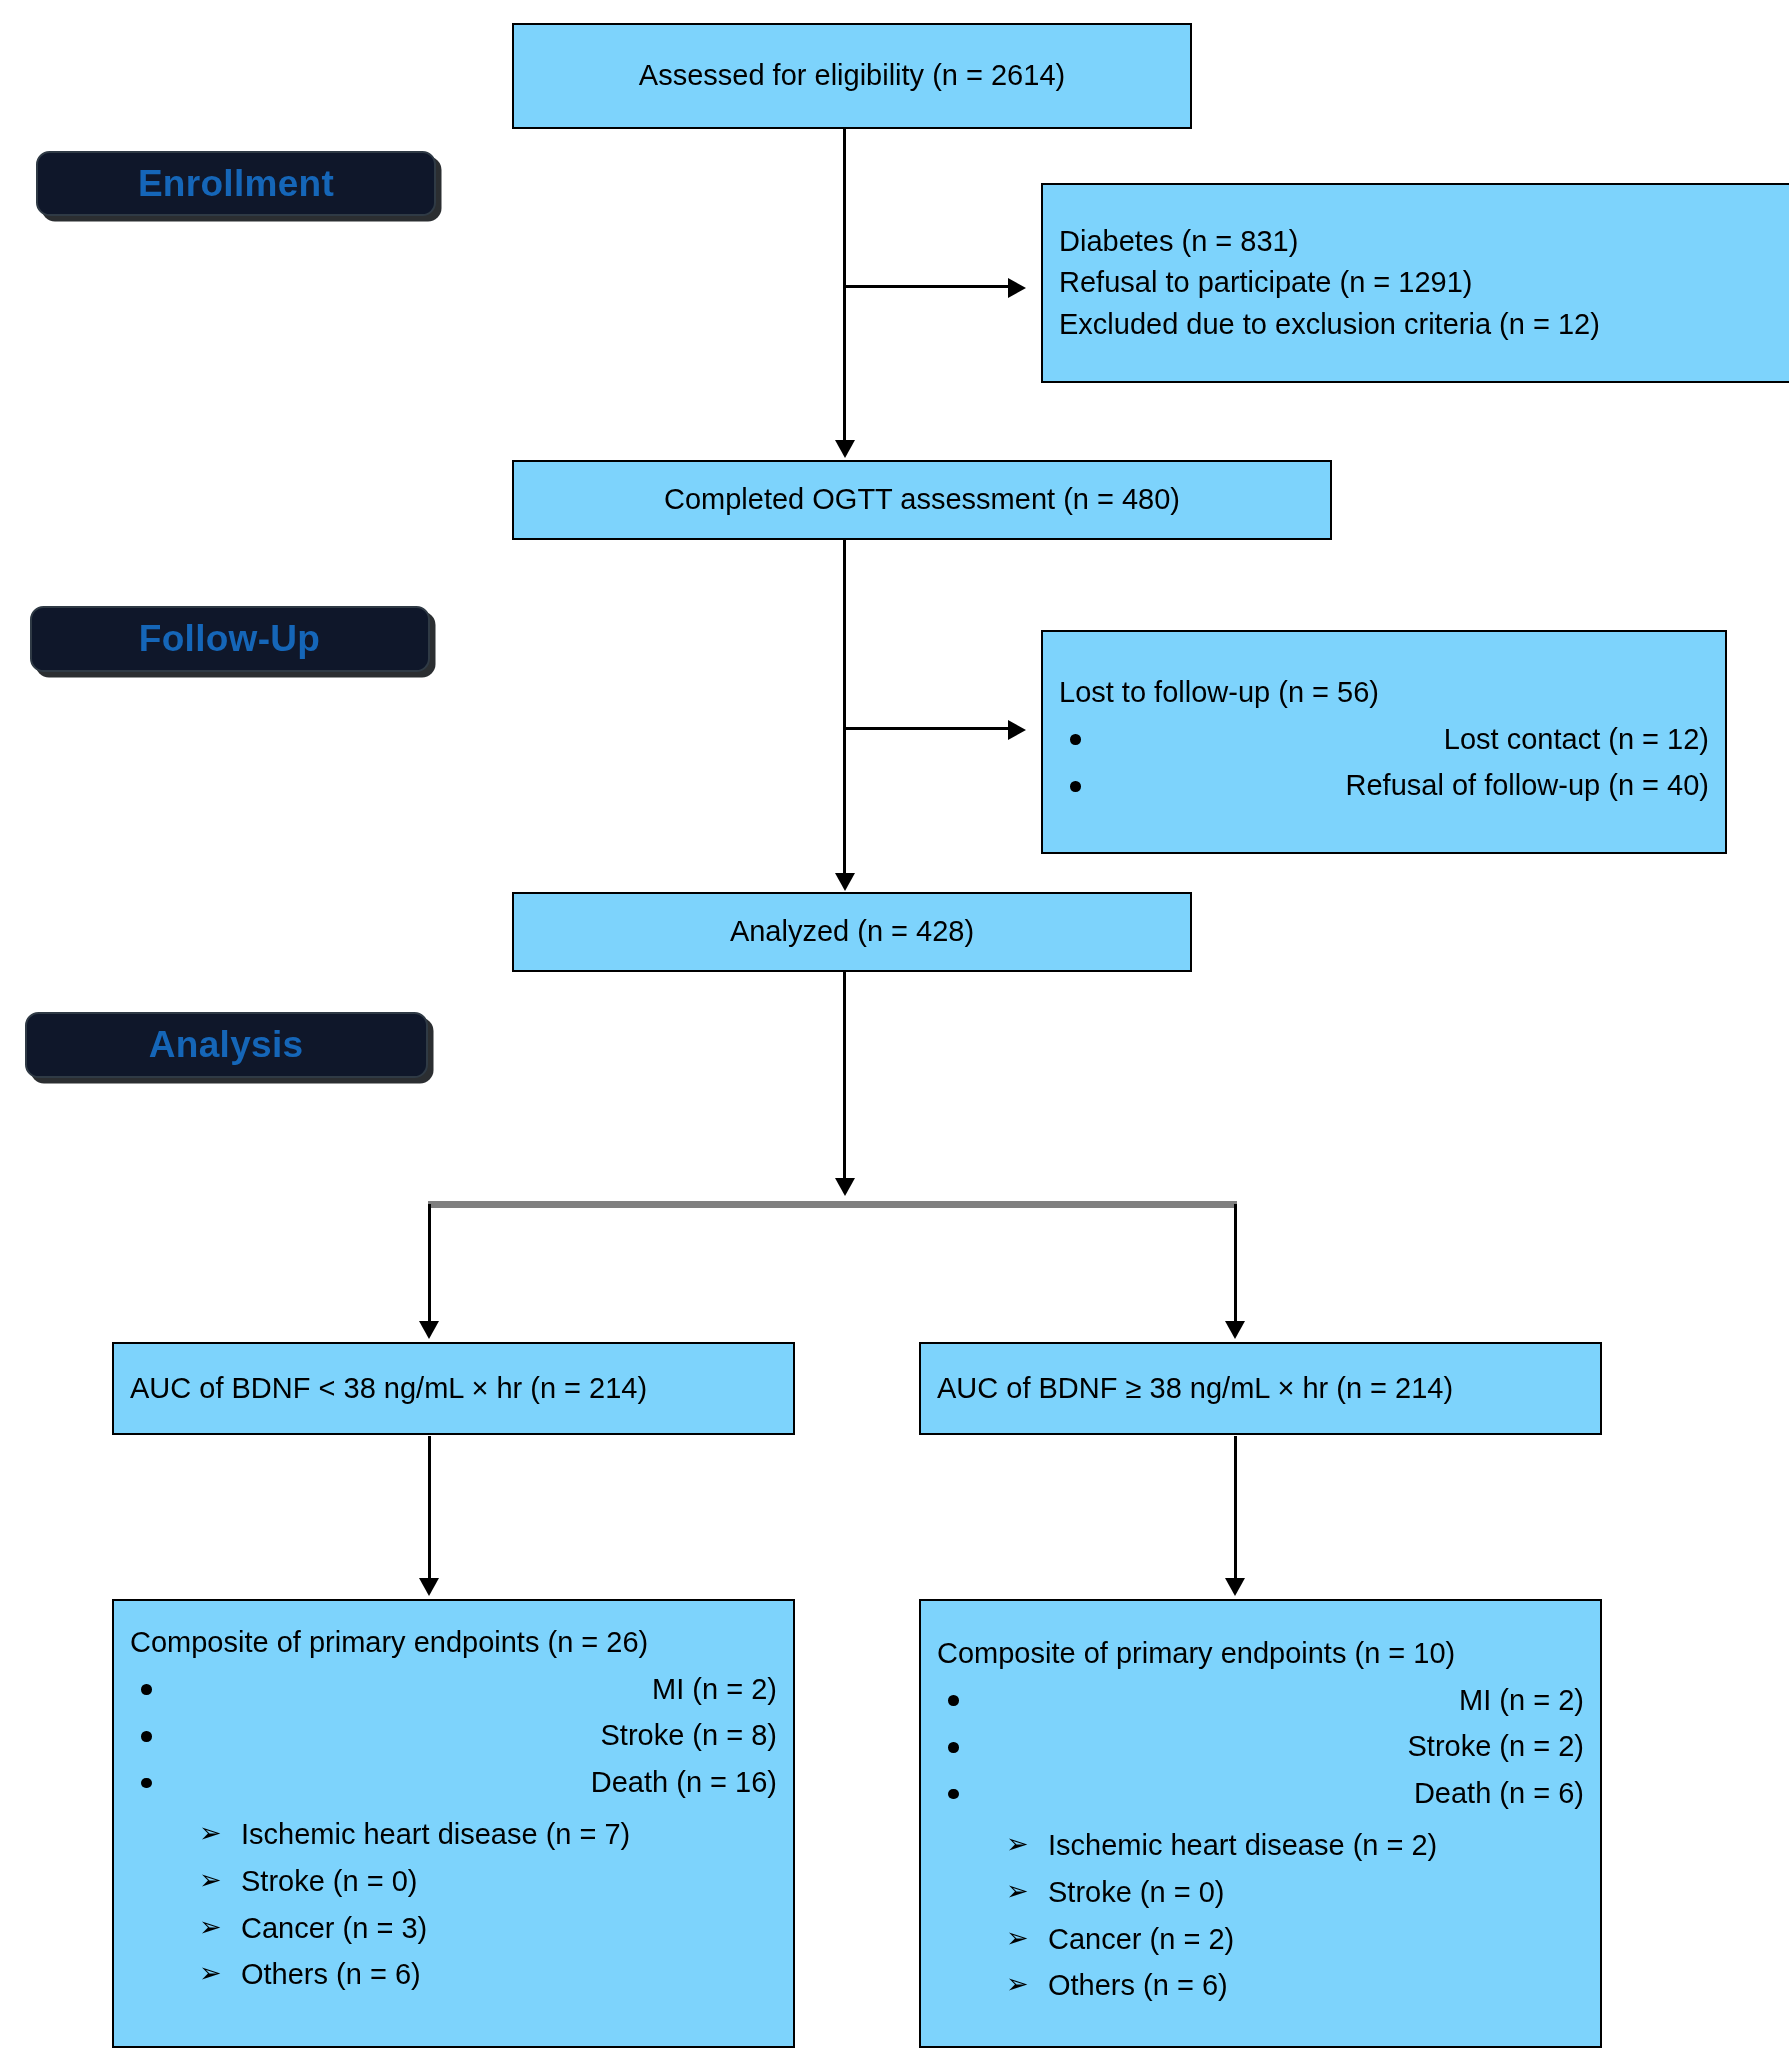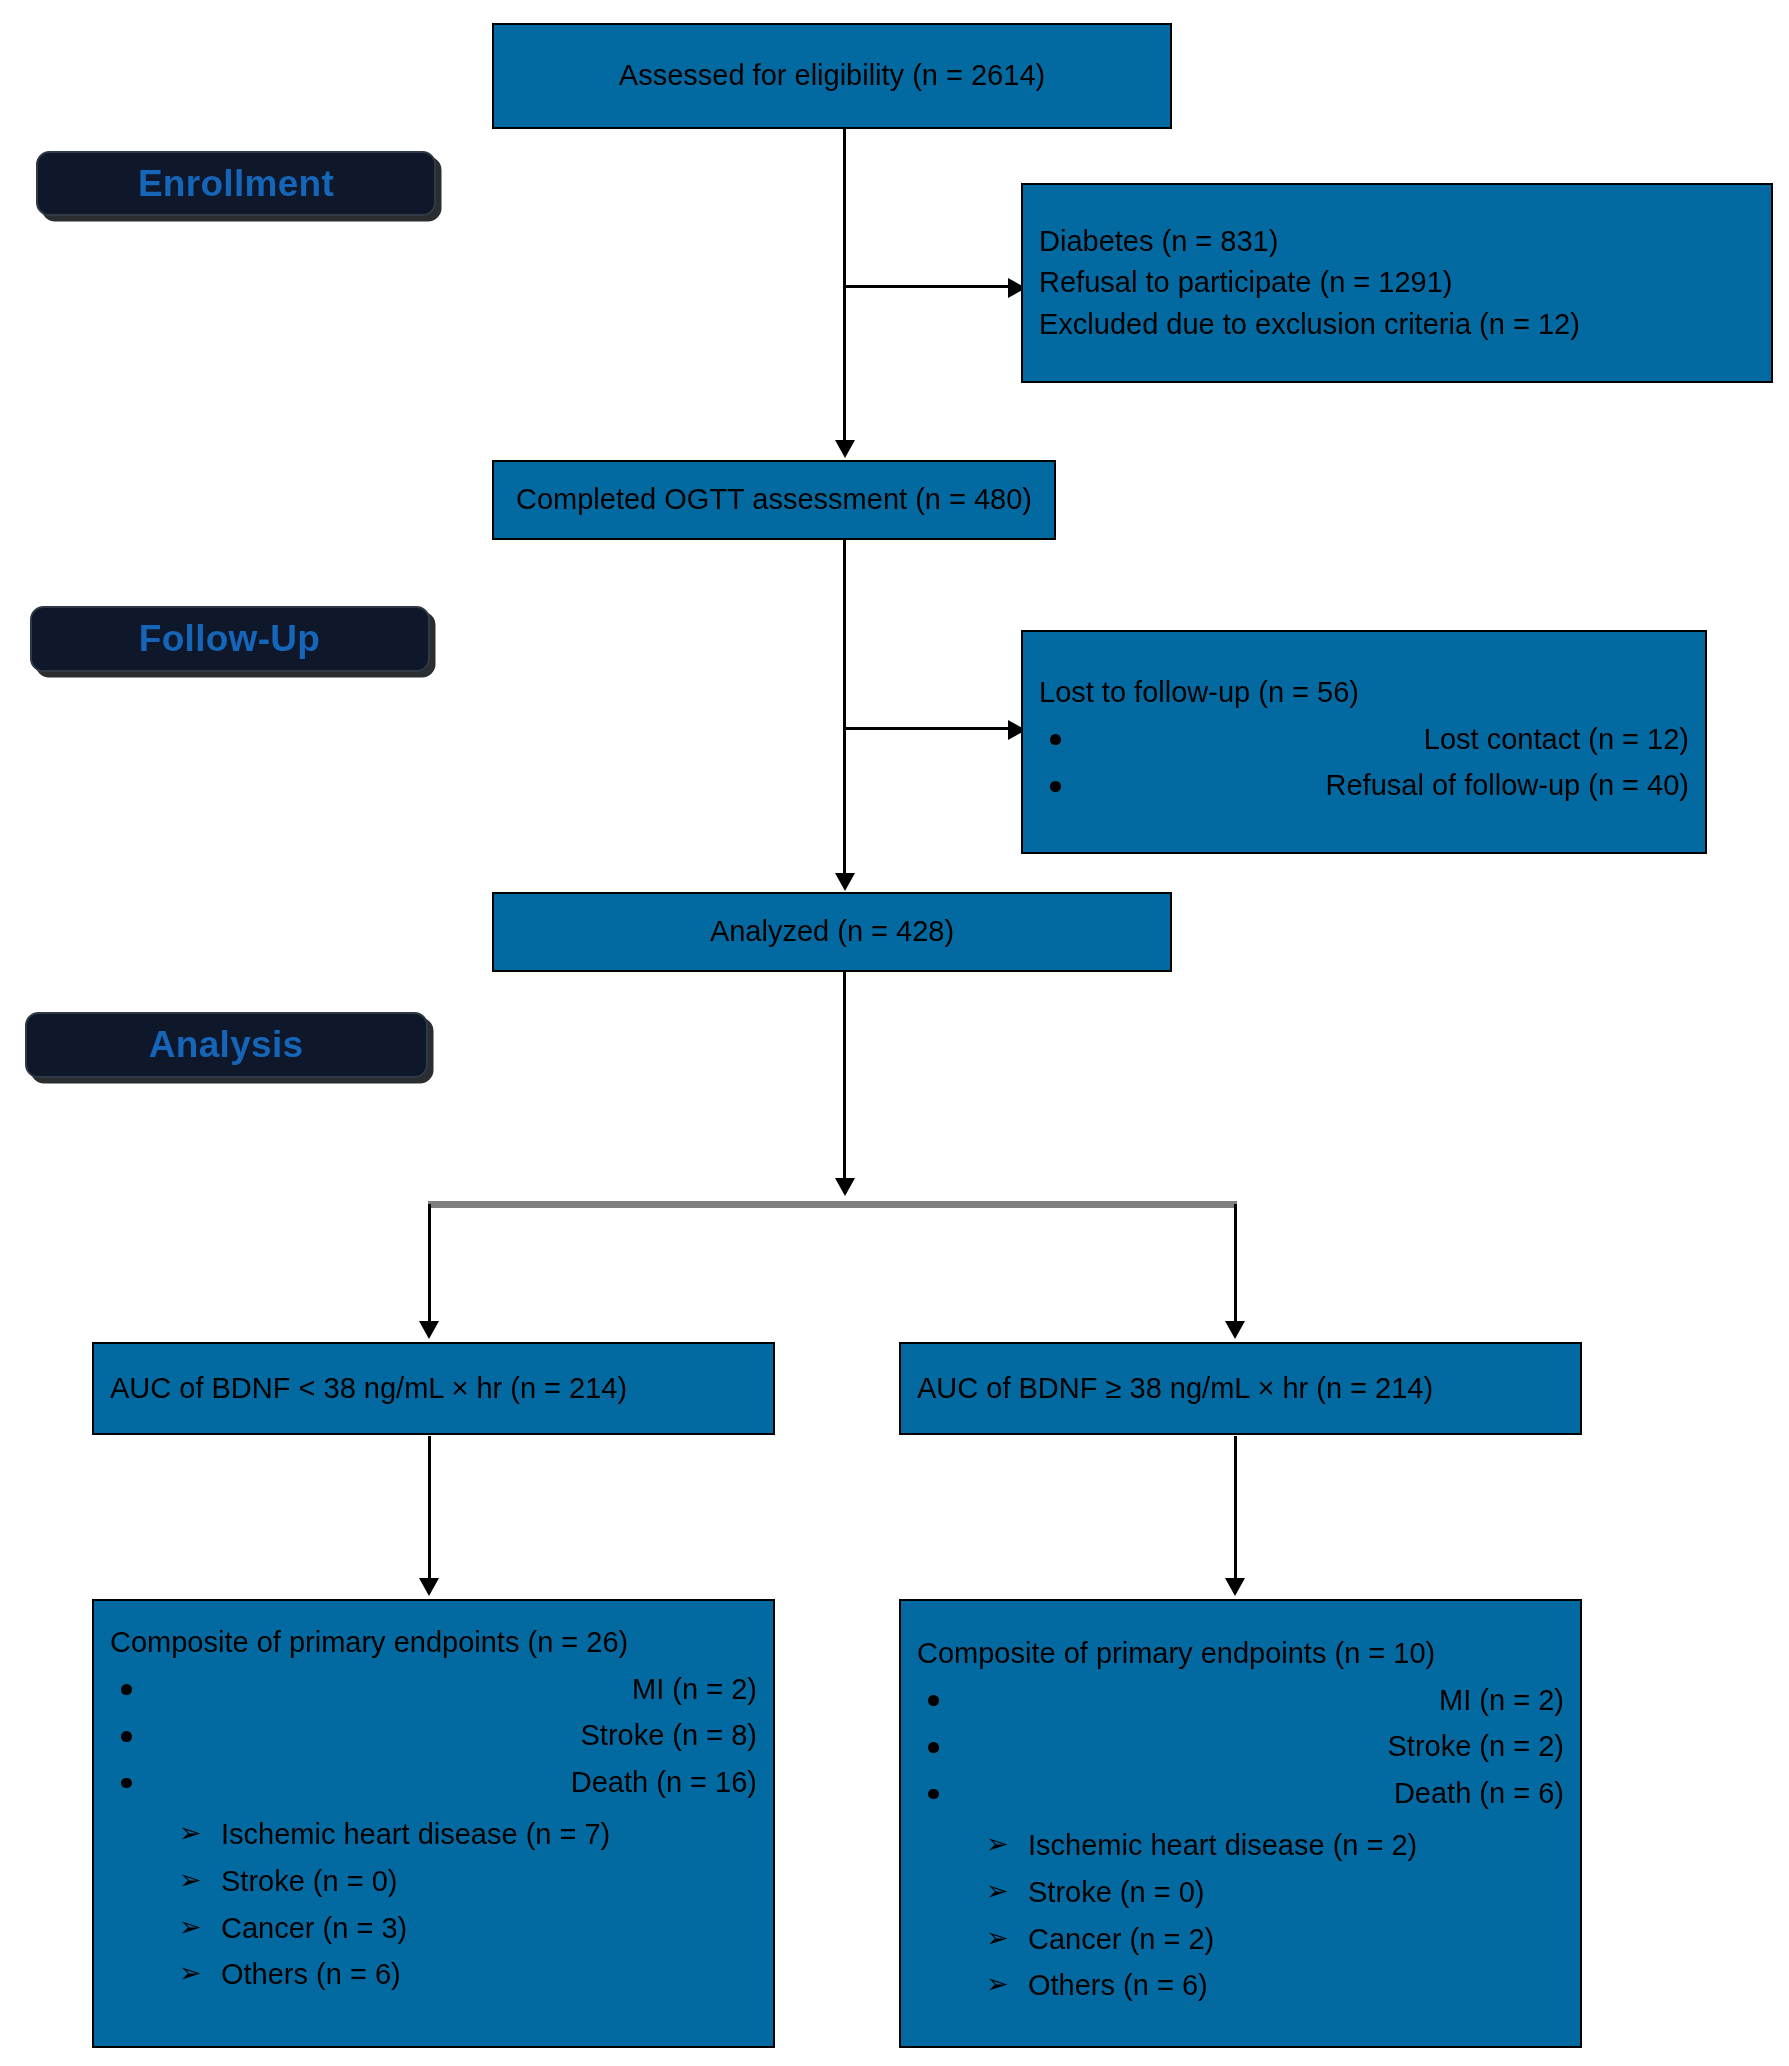--- a/index.html
+++ b/index.html
@@ -16,25 +16,26 @@
     width: 1789px;
     height: 2066px;
     background: #ffffff;
     overflow: hidden;
   }
 
   
   .fbox {
     position: absolute;
     box-sizing: border-box;
-    background: #0369a1;
+    background: #7dd3fc;
     border: 2.5px solid #000000;
     color: #000000;
     font-size: 29px;
     line-height: 1.42;
+    margin-left: 20px;
   }
   .fbox.center {
     display: flex;
     align-items: center;
     justify-content: center;
     text-align: center;
   }
   .fbox.left {
     display: flex;
     flex-direction: column;
@@ -159,21 +160,21 @@
 
   <div class="hline" style="left:843px; top:285px; width:172px;"></div>
   <div class="arrow-right" style="left:1008px; top:278px;"></div>
 
   <div class="fbox left" style="left:1021px; top:183px; width:752px; height:200px;">
     <div class="line-row">Diabetes (n = 831)</div>
     <div class="line-row">Refusal to participate (n = 1291)</div>
     <div class="line-row">Excluded due to exclusion criteria (n = 12)</div>
   </div>
 
-  <div class="fbox center" style="left:492px; top:460px; width:564px; height:80px;text-align:center;">
+  <div class="fbox center" style="left:492px; top:460px; width:820px; height:80px;text-align:center;">
     <span class="line-row">Completed OGTT assessment (n = 480)</span>
   </div>
 
   <div class="stage" style="left:29.5px; top:606px; width:400px; height:66px;">
     <span>Follow-Up</span>
   </div>
 
   <div class="vline" style="left:843px; top:540px; height:335px;"></div>
   <div class="arrow-down" style="left:835px; top:873px;"></div>
 

